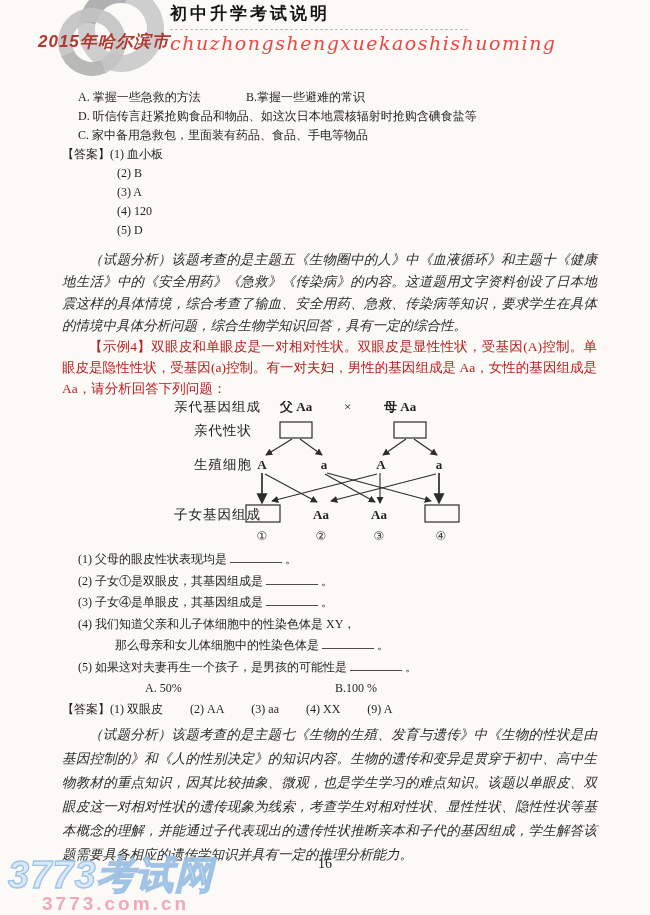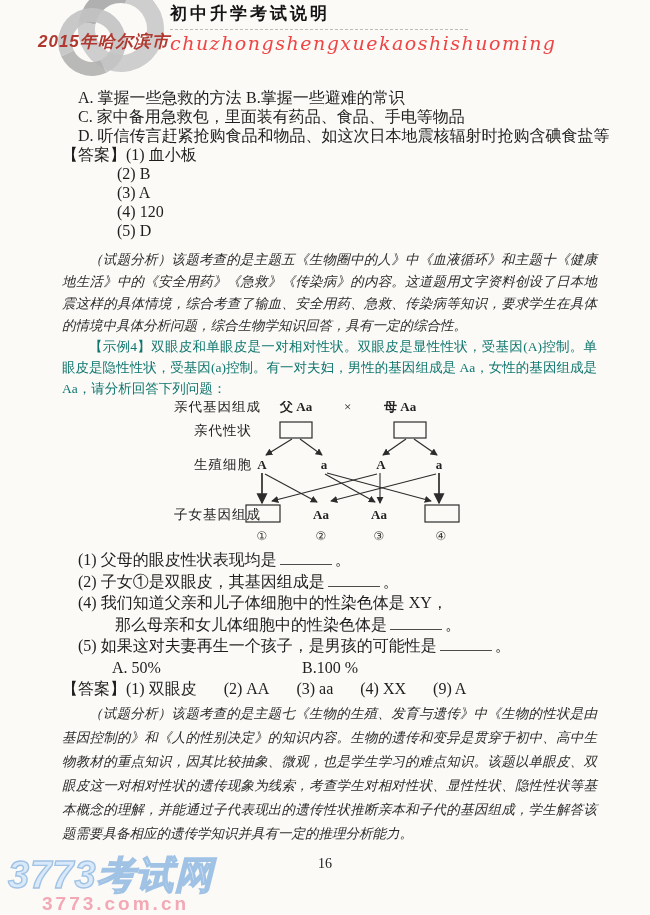--- a/index.html
+++ b/index.html
@@ -35,33 +35,33 @@
     font-weight:bold; font-size:17px; letter-spacing:3px; color:#141414;
   }
   .title-divider { width:298px; border-bottom:1px dashed #bdbdbd; margin-top:4px; }
   .pinyin {
     margin-top:2px; font-style:italic; font-size:19px; color:#ef4444;
     letter-spacing:1.5px; font-family:"DejaVu Serif",serif; white-space:nowrap;
   }
 
   
   .main { position:absolute; top:88px; left:62px; width:535px; }
-  .line { font-size:16px; line-height:19px; white-space:nowrap; }
+  .line { font-size:12px; line-height:19px; white-space:nowrap; }
   .opt-line { margin-left:16px; }
   .opt-a-span { display:inline-block; width:168px; }
   .ans-indent { margin-left:55px; }
 
   .analysis {
     margin:8px 0 0 0; font-size:13.5px; line-height:22px;
     text-indent:2em; text-align:justify; color:#2b2b2b;
     font-style:italic; font-family:"DejaVu Serif","Liberation Serif",serif;
   }
   .example {
     margin:0; font-size:13.5px; line-height:21px;
-    text-indent:2em; text-align:justify; font-style:normal; color:#0f766e;
+    text-indent:2em; text-align:justify; font-style:normal; color:#b91c1c;
   }
 
   
   .diagram { display:block; margin:2px 0 0 112px; }
   .diagram text {
     font-family:"Liberation Serif","DejaVu Serif",serif;
     font-size:13px; fill:#222;
   }
   .diagram .dlabel { font-size:13.5px; letter-spacing:1px; }
   .diagram .gamete, .diagram .geno { font-weight:bold; font-size:13px; }
@@ -69,21 +69,21 @@
   .diagram line { stroke:#2c2c2c; stroke-width:1.1; }
   .diagram rect { fill:none; stroke:#2c2c2c; stroke-width:1.2; }
 
   
   .q { margin-left:16px; line-height:21.5px; }
   .q-indent { margin-left:53px; }
   .blank {
     display:inline-block; width:52px; height:12px;
     border-bottom:1px solid #4c4c4c; margin:0 3px;
   }
-  .choices { margin-left:50px; line-height:21px; }
+  .choices { margin-left:83px; line-height:21px; }
   .choice-a-span { display:inline-block; width:190px; }
   .answer4-line { line-height:21px; }
   .answer4-line .a4-item { margin-right:27px;text-align:center; }
   .a2 { line-height:24px; margin-top:2px; }
 
   
   .page-number {
     position:absolute; left:0; right:0; top:856px;
     text-align:center; font-size:14px; color:#222;
   }
@@ -113,22 +113,22 @@
       <div class="title-divider"></div>
       <div class="pinyin">chuzhongshengxuekaoshishuoming</div>
     </div>
   </div>
 
   <div class="main">
 
     <div class="line opt-line">
       <span class="opt-a-span">A. 掌握一些急救的方法</span><span>B.掌握一些避难的常识</span>
     </div>
+    <div class="line opt-line">D. 听信传言赶紧抢购食品和物品、如这次日本地震核辐射时抢购含碘食盐等</div>
     <div class="line opt-line">C. 家中备用急救包，里面装有药品、食品、手电等物品</div>
-    <div class="line opt-line">D. 听信传言赶紧抢购食品和物品、如这次日本地震核辐射时抢购含碘食盐等</div>
 
     <div class="line">
       <span>【答案】</span><span>(1) 血小板</span>
     </div>
     <div class="line ans-indent">(2) B</div>
     <div class="line ans-indent">(3) A</div>
     <div class="line ans-indent">(4) 120</div>
     <div class="line ans-indent">(5) D</div>
 
     <p class="analysis">（试题分析）该题考查的是主题五《生物圈中的人》中《血液循环》和主题十《健康地生活》中的《安全用药》《急救》《传染病》的内容。这道题用文字资料创设了日本地震这样的具体情境，综合考查了输血、安全用药、急救、传染病等知识，要求学生在具体的情境中具体分析问题，综合生物学知识回答，具有一定的综合性。</p>
@@ -182,20 +182,23 @@
       <text class="circnum" x="205" y="139" text-anchor="middle">③</text>
       <text class="circnum" x="267" y="139" text-anchor="middle">④</text>
     </svg>
 
     <div class="line q">
       <span>(1) 父母的眼皮性状表现均是</span><span class="blank"></span><span>。</span>
     </div>
     <div class="line q">
       <span>(2) 子女①是双眼皮，其基因组成是</span><span class="blank"></span><span>。</span>
     </div>
+    <div class="line q">
+      <span>(3) 子女④是单眼皮，其基因组成是</span><span class="blank"></span><span>。</span>
+    </div>
     <div class="line q">(4) 我们知道父亲和儿子体细胞中的性染色体是 XY，</div>
     <div class="line q q-indent">
       <span>那么母亲和女儿体细胞中的性染色体是</span><span class="blank"></span><span>。</span>
     </div>
     <div class="line q">
       <span>(5) 如果这对夫妻再生一个孩子，是男孩的可能性是</span><span class="blank"></span><span>。</span>
     </div>
 
     <div class="line choices">
       <span class="choice-a-span">A. 50%</span><span>B.100 %</span>

